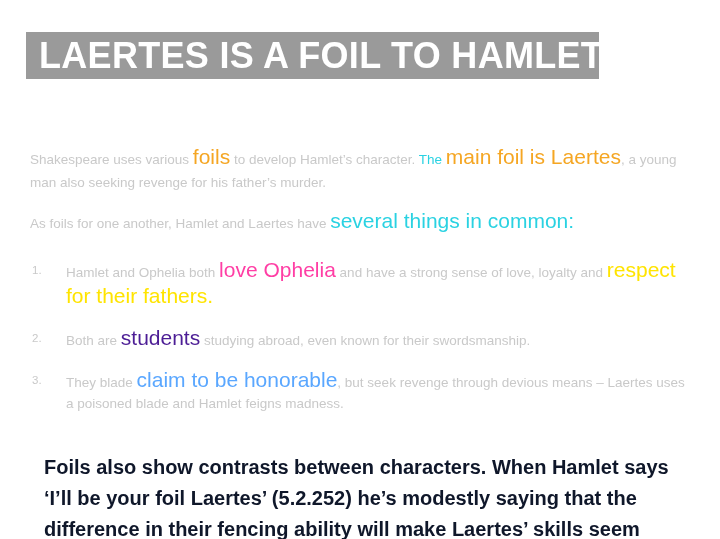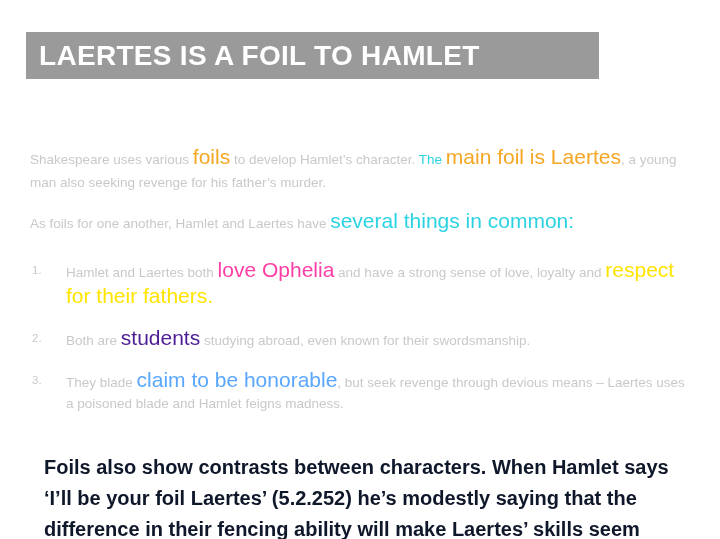--- a/index.html
+++ b/index.html
@@ -23,21 +23,21 @@
     position: absolute;
     left: 26px;
     top: 32px;
     width: 573px;
     height: 47px;
     background: #9a9a9a;
     display: flex;
     align-items: center;
   }
   .title-text {
-    font-size: 28px;
+    font-size: 36px;
     font-weight: bold;
     color: #ffffff;
     letter-spacing: 0.3px;
     padding-left: 13px;
     white-space: nowrap;
   }
   .body {
     position: absolute;
     left: 30px;
     top: 130px;
@@ -110,21 +110,21 @@
       <span class="grey">Shakespeare uses various </span><span class="orange big">foils</span><span class="grey"> to develop Hamlet’s character. </span><span class="cyan">The </span><span class="orange big">main foil is Laertes</span><span class="grey">, a young man also seeking revenge for his father’s murder.</span>
     </p>
 
     <p class="para p2">
       <span class="grey">As foils for one another, Hamlet and Laertes have </span><span class="cyan big">several things in common:</span>
     </p>
 
     <ol class="list">
       <li>
         <span class="num">1.</span>
-        <span class="grey">Hamlet and Laertes both </span><span class="pink big">love Ophelia</span><span class="grey"> and have a strong sense of love, loyalty and </span><span class="yellow big">respect for their fathers</span><span class="yellow big">.</span>
+        <span class="grey">Hamlet and Ophelia both </span><span class="pink big">love Ophelia</span><span class="grey"> and have a strong sense of love, loyalty and </span><span class="yellow big">respect for their fathers</span><span class="yellow big">.</span>
       </li>
       <li>
         <span class="num">2.</span>
         <span class="grey">Both are </span><span class="green big">students</span><span class="grey"> studying abroad, even known for their swordsmanship.</span>
       </li>
       <li>
         <span class="num">3.</span>
         <span class="grey">They blade </span><span class="blue big">claim to be honorable</span><span class="grey">, but seek revenge through devious means – Laertes uses a poisoned blade and Hamlet feigns madness.</span>
       </li>
     </ol>

